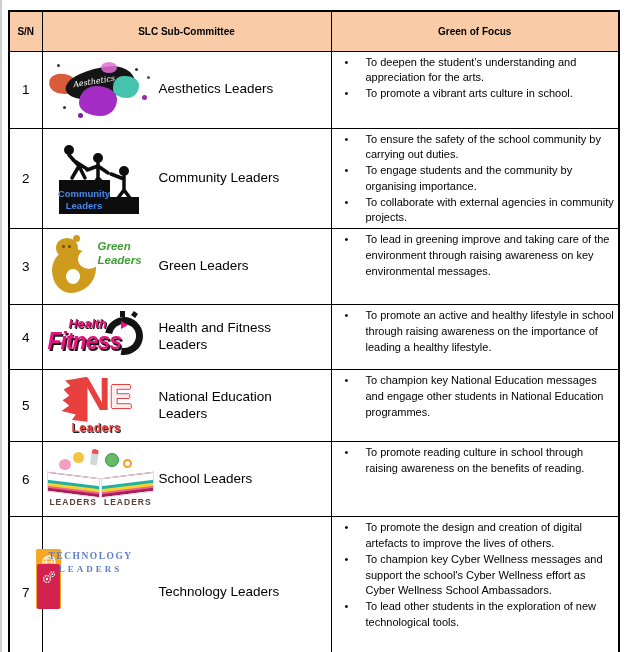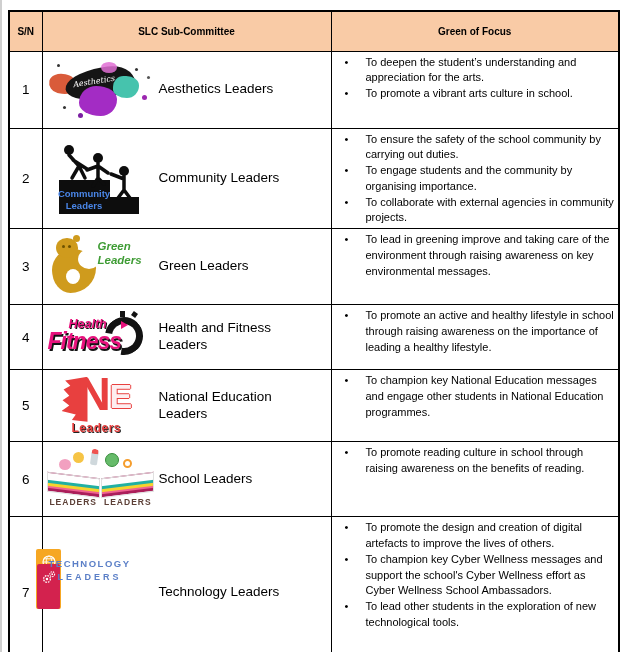--- a/index.html
+++ b/index.html
@@ -117,22 +117,22 @@
   .rd-text span { position:static; }
 
   
   .logo-tech { width:100px; height:86px; position:relative; }
   .tech-banners { position:static; display:flex; align-items:flex-end; justify-content:center; gap:4px; height:60px; }
   .tb { position:static; display:flex; justify-content:center; align-items:flex-start; padding-top:5px; border-radius:2px; }
   .tb-teal { width:23px; height:45px; background:var(--tech-teal,#2aa791); }
   .tb-orange { width:25px; height:60px; background:var(--tech-orange,#f6a723); }
   .tb-red { width:23px; height:45px; background:var(--tech-red,#d3224e); }
   .tb svg { width:16px; height:16px; }
-  .tech-text { position:static; text-align:center; margin-top:9px; font-weight:bold;
-    color:var(--tech-blue,#5b7fc7); font-size:9.5px; letter-spacing:1.5px; line-height:1.35; }
+  .tech-text { position:static; text-align:center; margin-top:1px; font-weight:bold;
+    color:var(--tech-blue,#5b7fc7); font-size:9.5px; letter-spacing:1.5px; line-height:1.35;font-family:Liberation Serif, serif; }
   .tech-text span { display:block; position:static; }
   .tech-text span:nth-child(2) { letter-spacing:3px; font-size:9px; }
 </style>
 </head>
 <body>
 
 <div class="page">
   <div class="edge-line"></div>
 
   <table class="slc">

